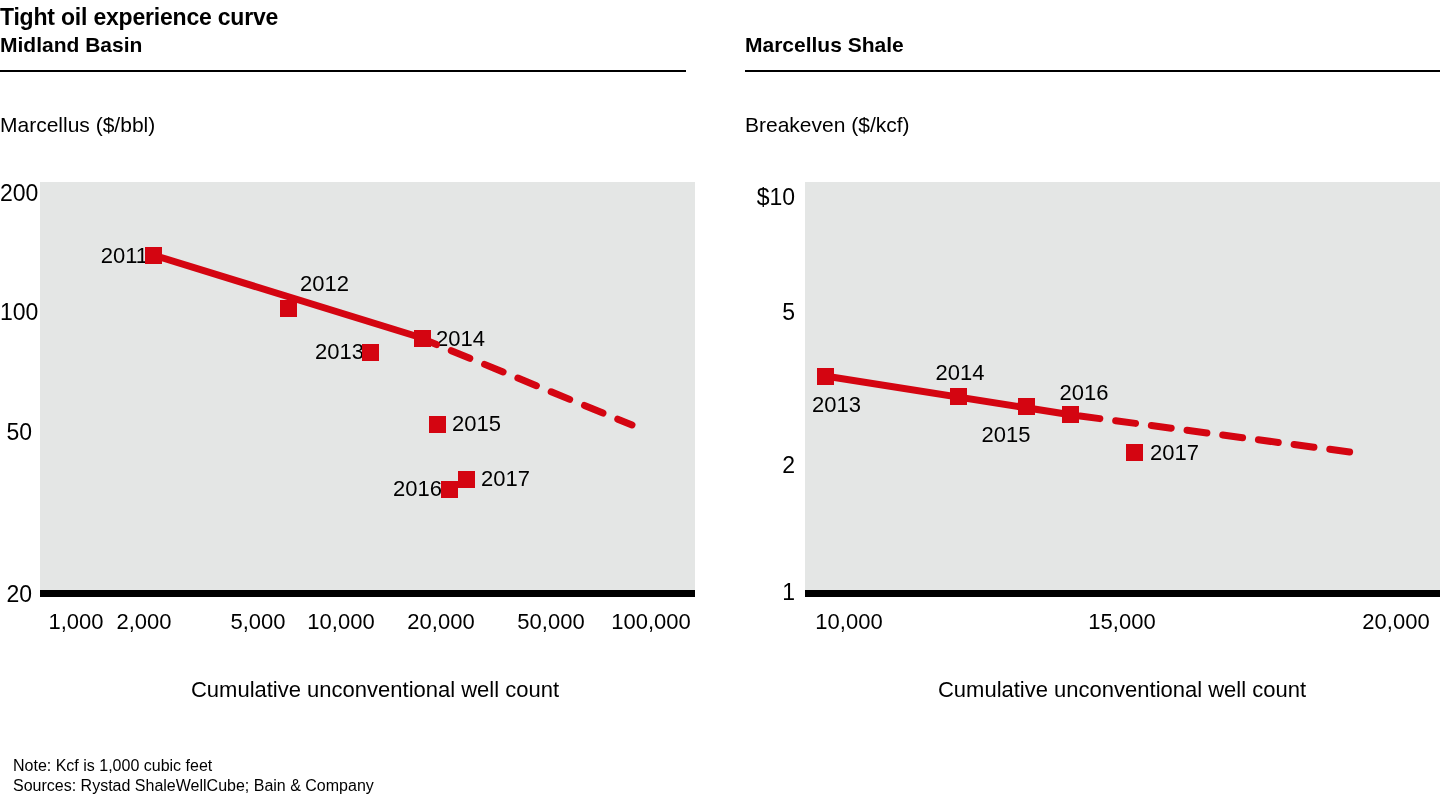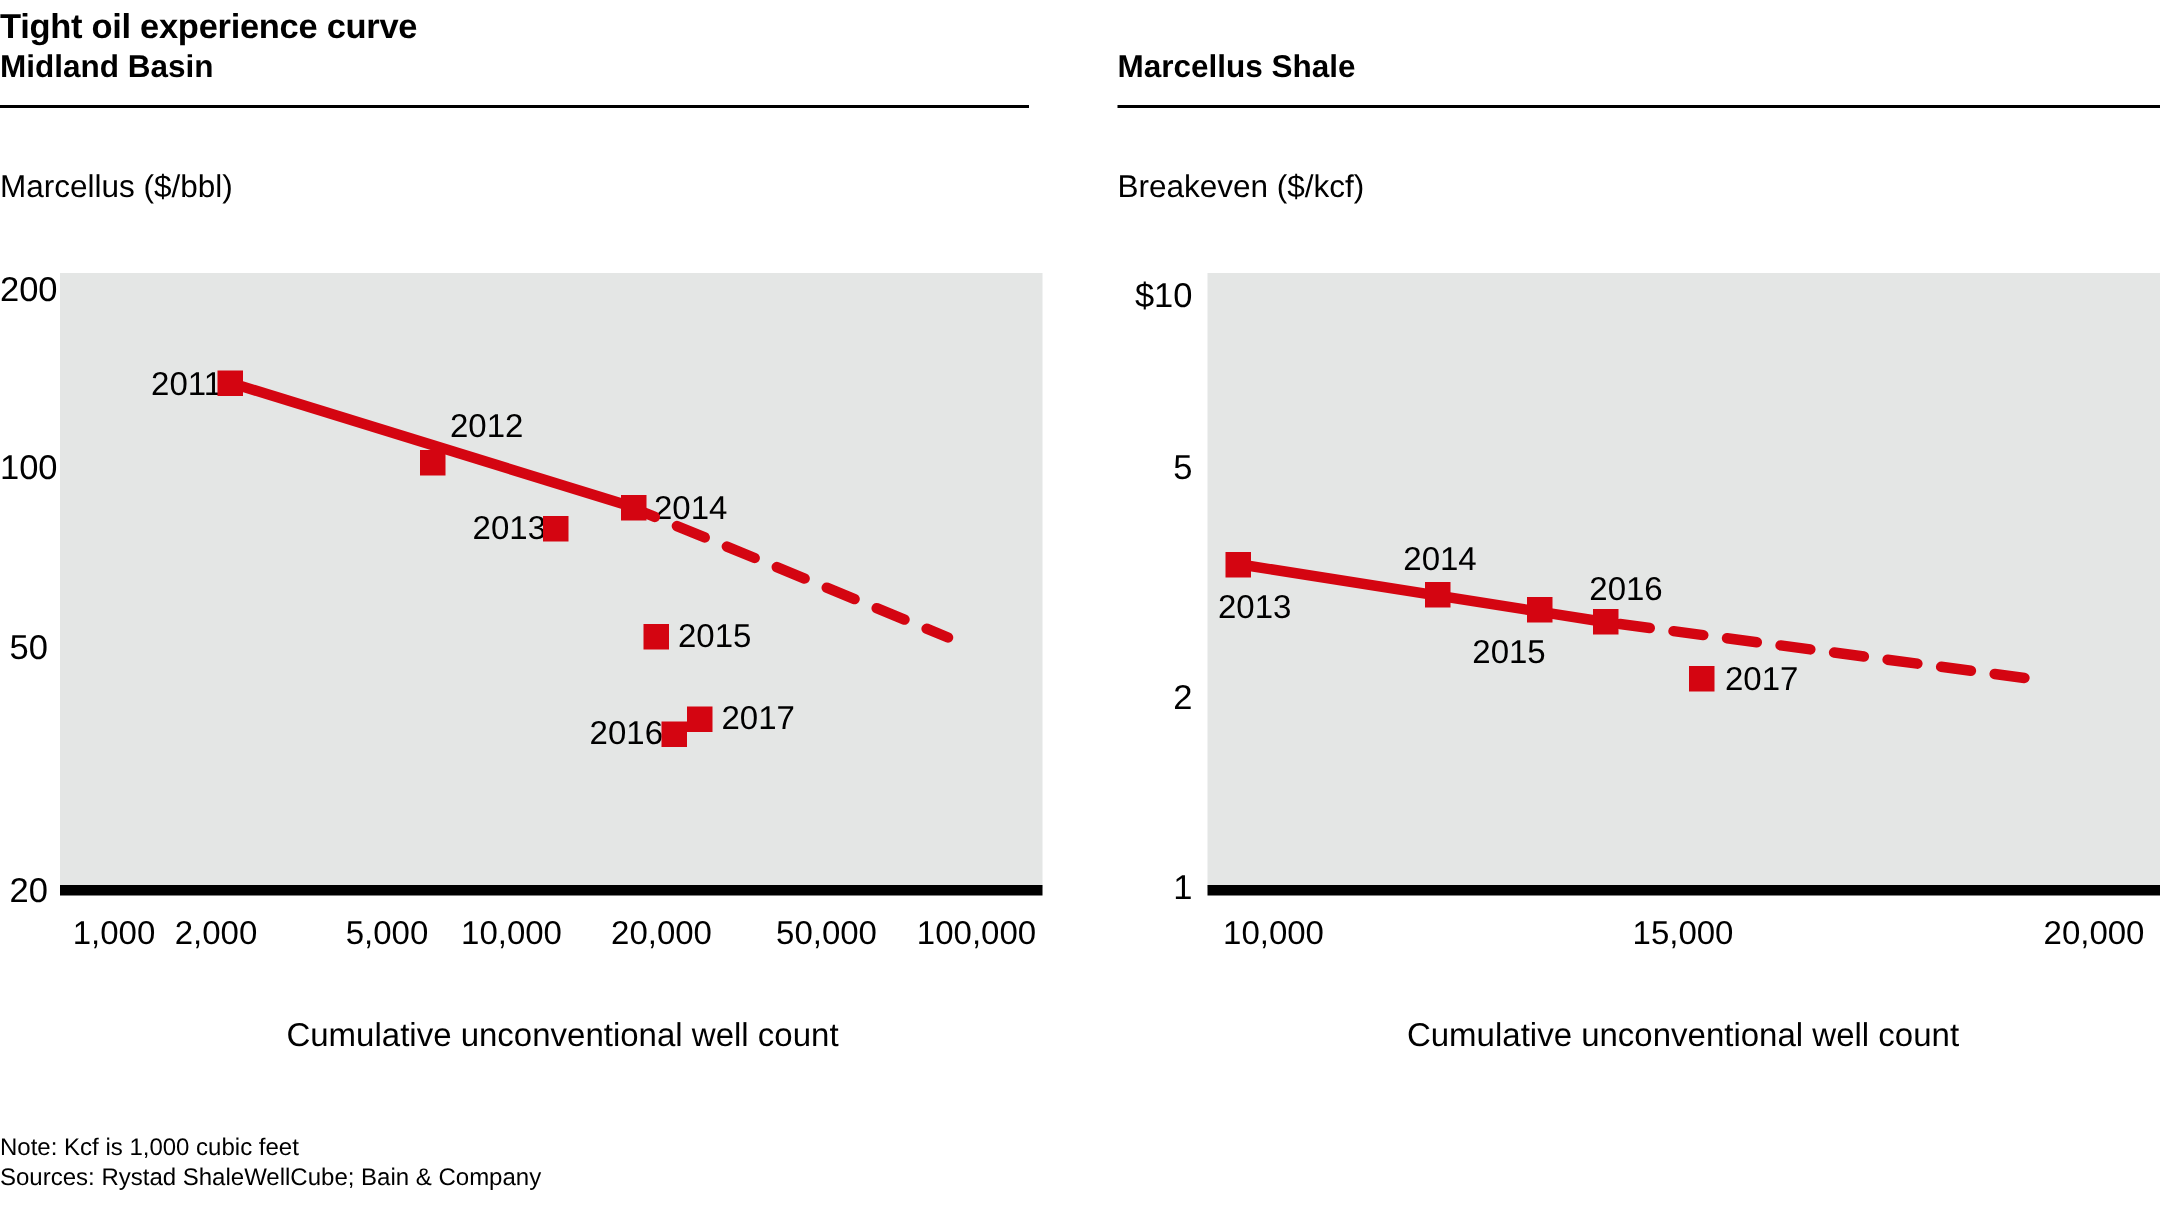--- a/index.html
+++ b/index.html
@@ -116,21 +116,21 @@
   .pt-label.lbl-left  { transform: translate(-100%, -50%); }
   .pt-label.lbl-center{ transform: translate(-50%, -50%); }
 
   .footnotes {
     position: absolute;
     left: 0px;
     top: 756px;
     font-size: 16px;
     line-height: 20px;
   }
-  .footnote { white-space: nowrap; }
+  .footnote { white-space: nowrap; padding-left: 13px; }
 </style>
 </head>
 <body>
 
 <div class="panel panel-left">
   <div class="panel-title">Tight oil experience curve</div>
   <div class="panel-subtitle">Midland Basin</div>
   <div class="rule rule-left"></div>
   <div class="axis-unit">Marcellus ($/bbl)</div>
 </div>

